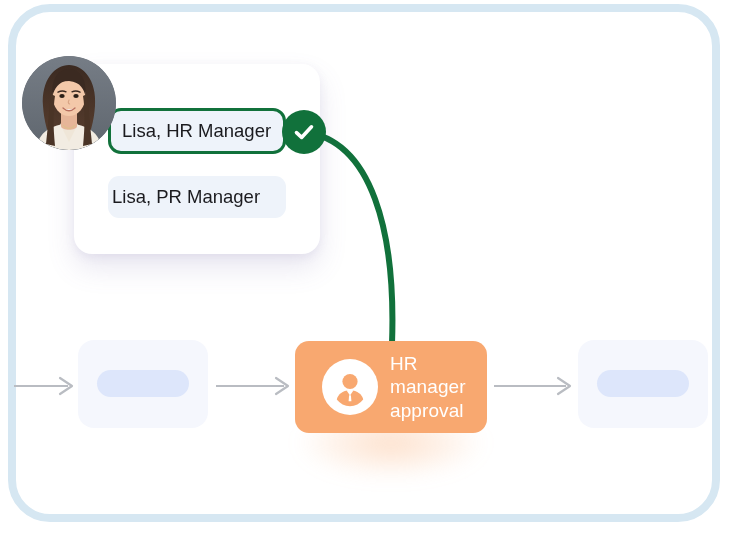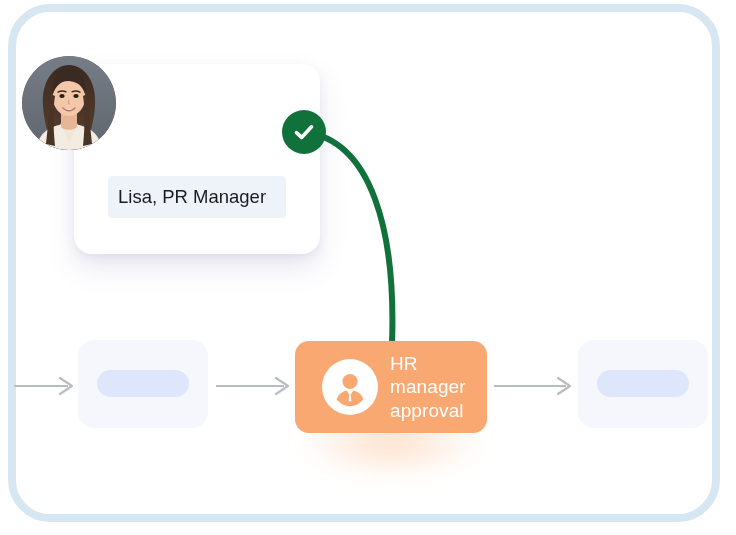--- a/index.html
+++ b/index.html
@@ -127,24 +127,24 @@
     background: #ffffff;
     border-radius: 18px;
     box-shadow: 0 14px 28px rgba(116,104,168,0.16), 0 3px 10px rgba(116,104,168,0.10);
     z-index: 5;
   }
   .dd-option {
     position: absolute;
     left: 34px;
     width: 178px;
     background: #eef3fa;
-    border-radius: 4px;
+    border-radius: 11px;
     display: flex;
     align-items: center;
-    padding-left: 10px;
+    padding-left: 4px;
     box-sizing: border-box;
     color: #1b1b1f;
     font-size: 18.5px;
     white-space: nowrap;
   }
   #dd-option-0 {
     top: 44px;
     height: 46px;
     border: 3px solid #11713b;
     border-radius: 13px;
@@ -233,20 +233,23 @@
         <path d="M20 23.2 c-7.6 0 -12.4 4.6 -13.2 9.4 a16.6 16.6 0 0 0 26.4 0 C32.4 27.8 27.6 23.2 20 23.2 z" fill="#f8a870"></path>
         <path d="M16.6 23.6 L20 28.6 L23.4 23.6 L20 22.2 z" fill="#ffffff"></path>
         <path d="M19.1 28.2 h1.8 l0.5 6 h-2.8 z" fill="#ffffff"></path>
       </svg>
     </div>
     <div id="approval-label">HR manager
 approval</div>
   </div>
 
   <div id="dropdown-card">
+    <div class="dd-option" id="dd-option-0">
+      <span>Lisa, HR Manager</span>
+    </div>
     <div class="dd-option" id="dd-option-1">
       <span>Lisa, PR Manager</span>
     </div>
   </div>
 
   <div id="check-badge">
     <svg width="26" height="26" viewBox="0 0 26 26">
       <path d="M5.5 13.6 L10.6 18.4 L20.5 7.8" stroke="#ffffff" stroke-width="3.6" fill="none" stroke-linecap="round" stroke-linejoin="round"></path>
     </svg>
   </div>

